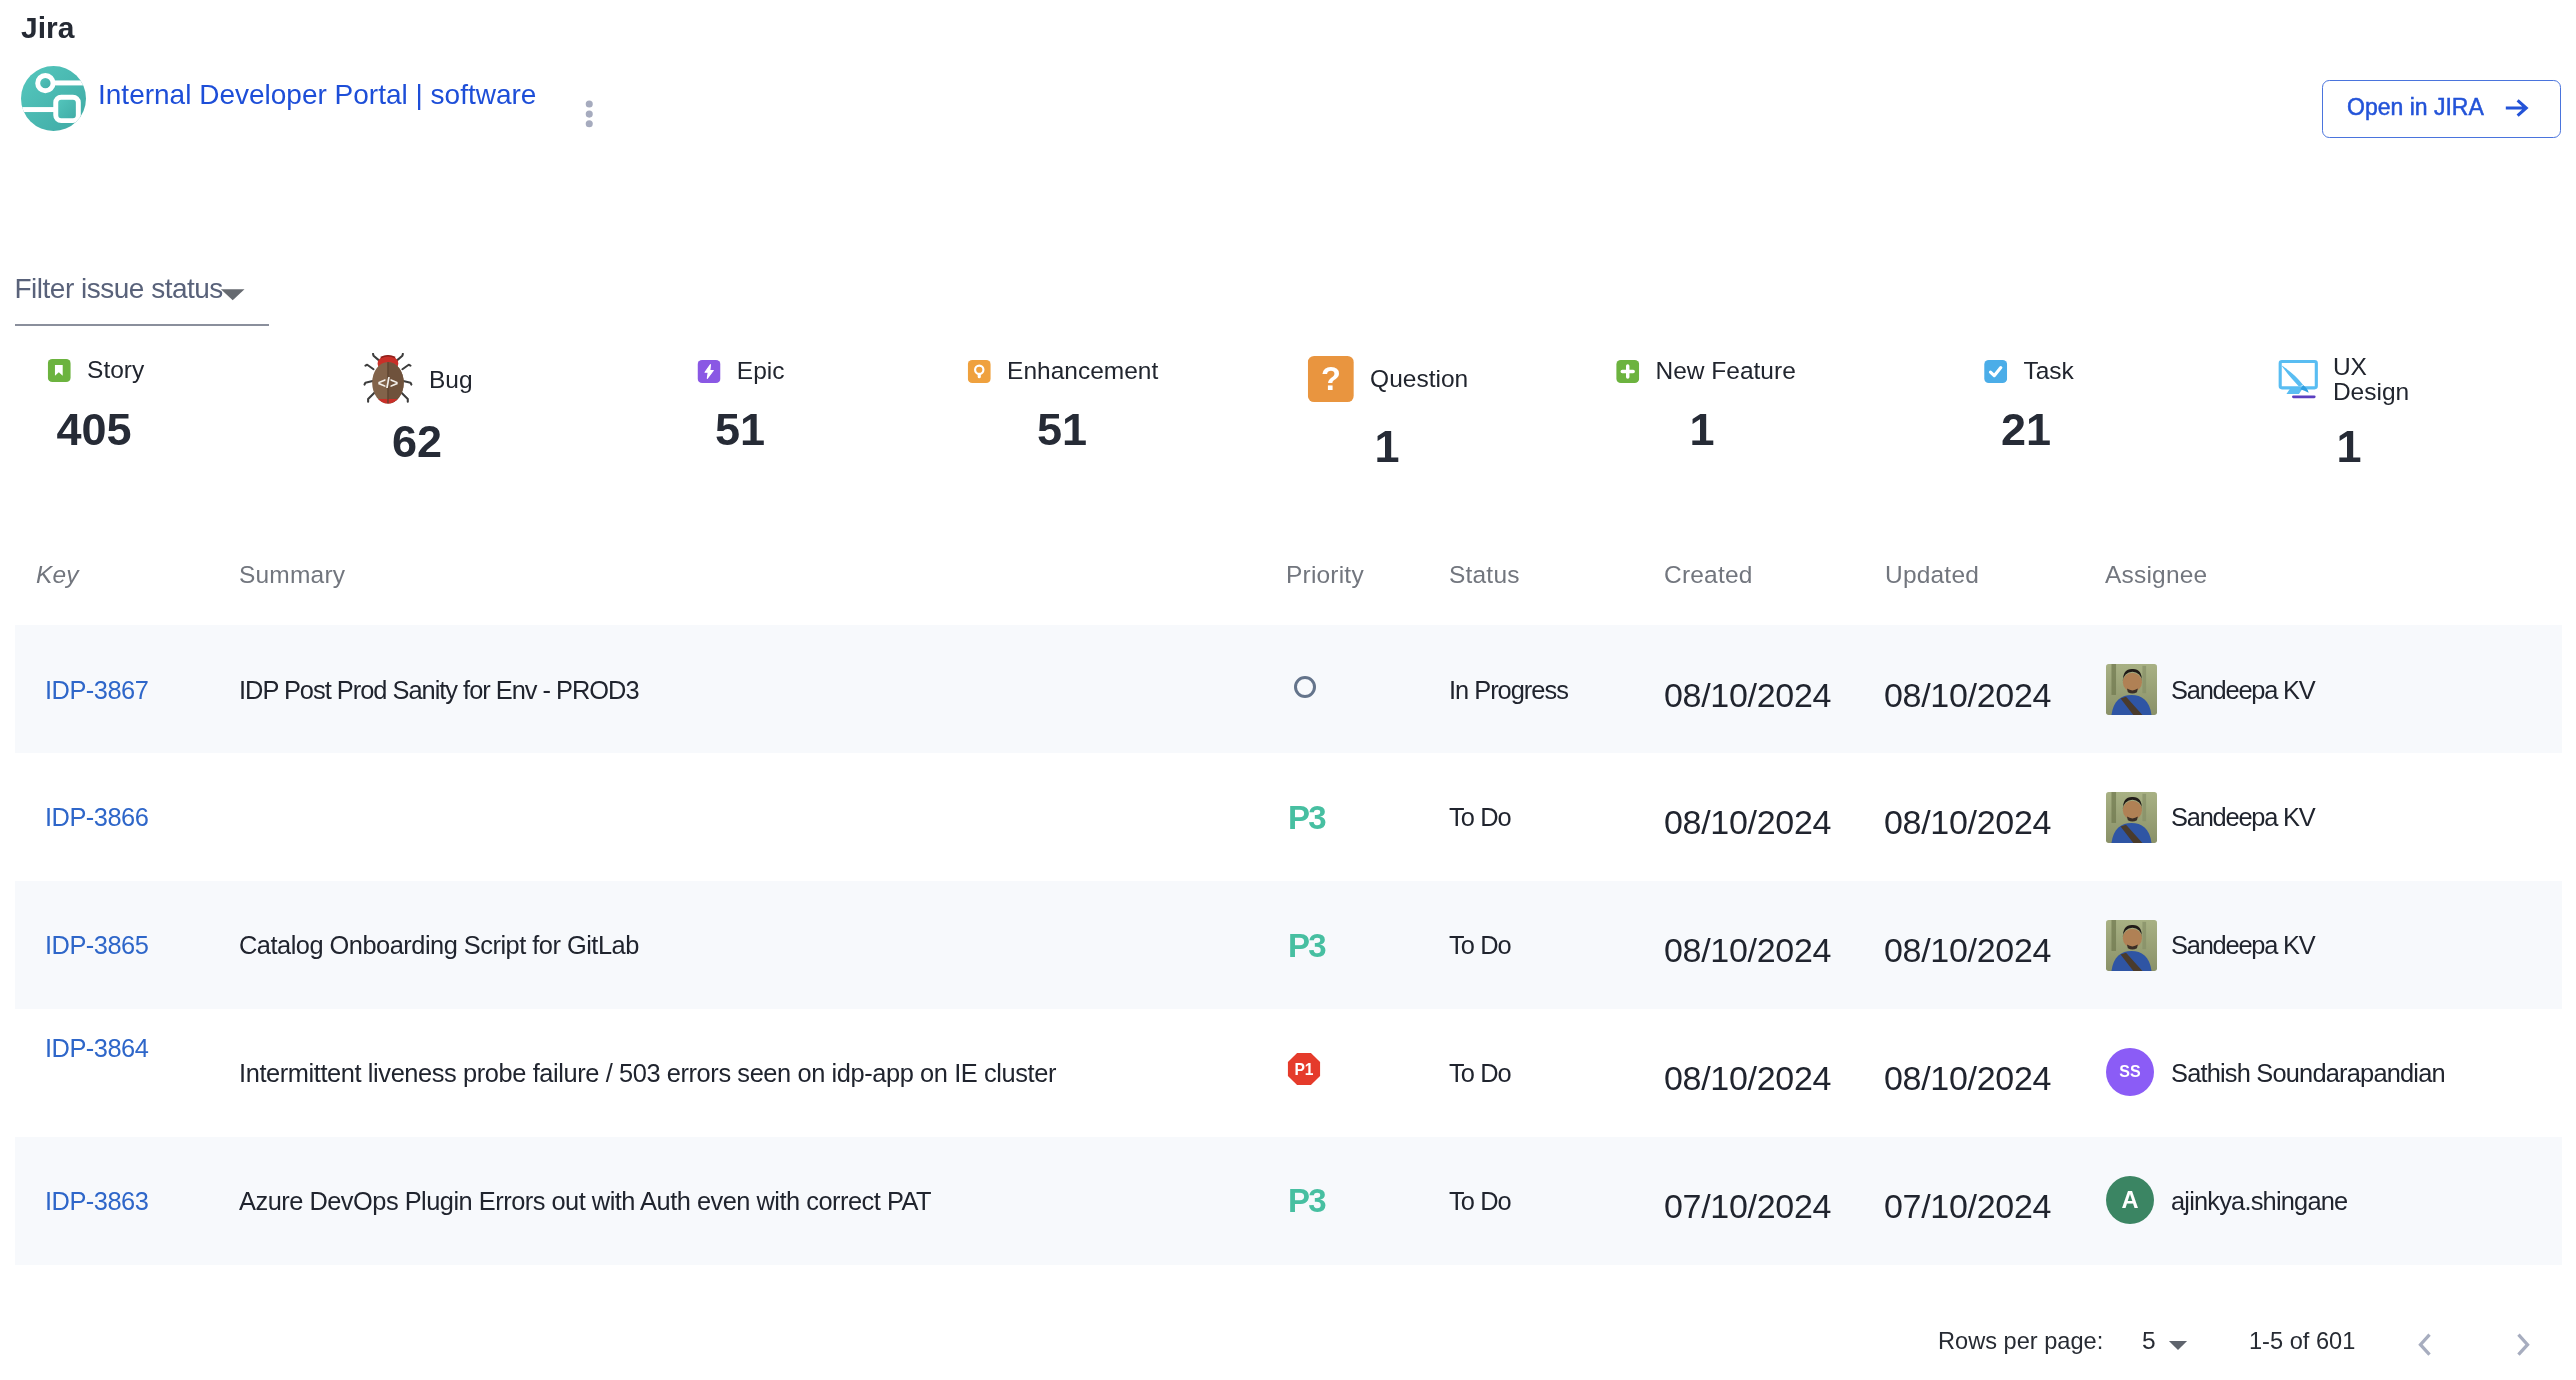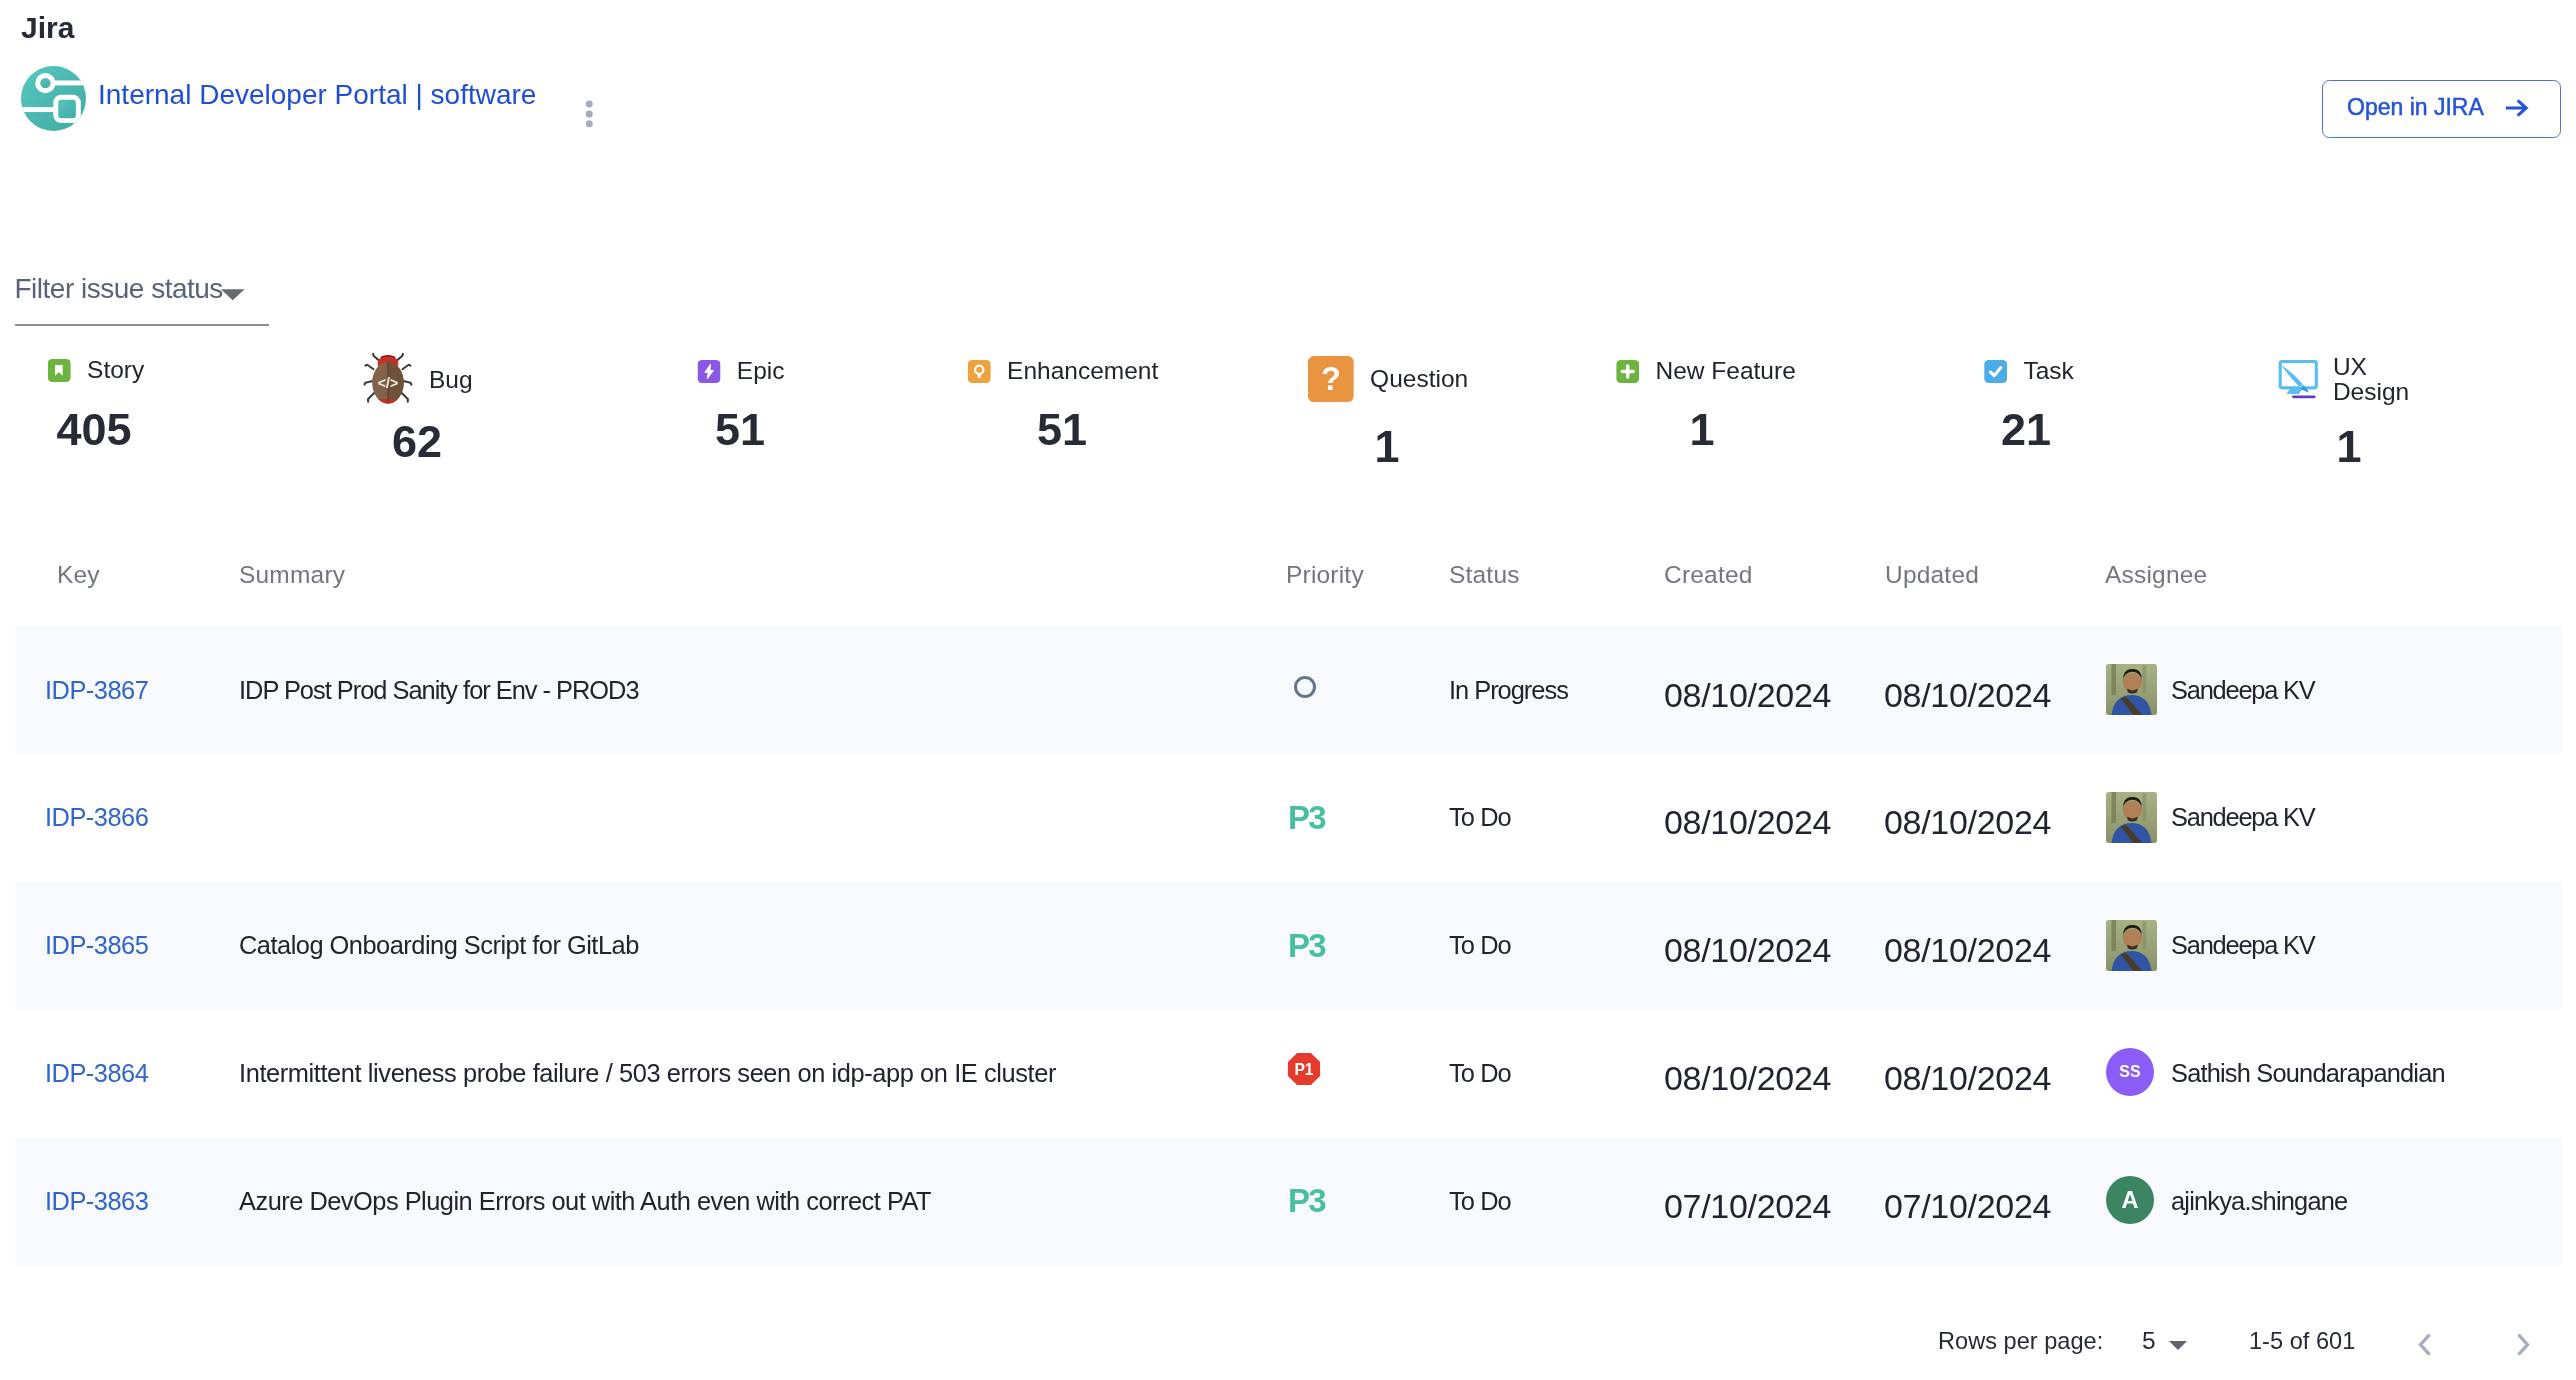--- a/index.html
+++ b/index.html
@@ -156,21 +156,21 @@
       <rect x="3" y="3" width="52" height="38" rx="2.5" fill="none" stroke="#59BDF2" stroke-width="4.5"></rect>
       <path d="M5 9 C14 14 28 26 36 37 L30 39 C20 28 9 16 5 9z" fill="#59BDF2"></path>
       <path d="M18 41 L36 41 L30 50 L12 50z" fill="#59BDF2"></path>
       <path d="M36 37 C40 40 43 44 44 48 C40 46 36 44 32 43z" fill="#2F9FE0"></path>
       <rect x="20" y="52" width="34" height="4" rx="2" fill="#5B3FC0"></rect>
     </svg>
     <div class="statlabel">UX Design</div>
   </div>
   <div class="abs statnum" style="left:2349px; top:424px;">1</div>
 
-  <div class="abs hdr" style="left:57px; top:563px;">Key</div>
+  <div class="abs hdr" style="left:36px; top:563px;font-style:italic;">Key</div>
   <div class="abs hdr" style="left:239px; top:563px;">Summary</div>
   <div class="abs hdr" style="left:1286px; top:563px;">Priority</div>
   <div class="abs hdr" style="left:1449px; top:563px;">Status</div>
   <div class="abs hdr" style="left:1664px; top:563px;">Created</div>
   <div class="abs hdr" style="left:1885px; top:563px;">Updated</div>
   <div class="abs hdr" style="left:2105px; top:563px;">Assignee</div>
 
   <div class="stripe" style="top:625px;"></div>
   <div class="stripe" style="top:881px;"></div>
   <div class="stripe" style="top:1137px;"></div>
@@ -227,21 +227,21 @@
     <rect x="6" y="0" width="5" height="34" fill="#6f774f" opacity="0.7"></rect>
     <rect x="40" y="2" width="4" height="30" fill="#868f66" opacity="0.7"></rect>
     <circle cx="29" cy="20" r="10.5" fill="#B08155"></circle>
     <path d="M18.5 19 a10.5 10.5 0 0 1 21 0 q0 -14 -10.5 -13.5 q-10.5 -0.5 -10.5 13.5z" fill="#201B18"></path>
     <path d="M23 27 q6 4 12 0 l-1 4 q-5 3 -10 0z" fill="#3A2E26"></path>
     <path d="M6 56 C8 40 17 34 28 34 C39 34 48 40 50 56 Z" fill="#2F55A4"></path>
     <path d="M22 36 L40 56 L30 56 L16 38z" fill="#4A3B2C"></path>
   </svg>
   <div class="abs t avname" style="left:2171px; top:933px;">Sandeepa KV</div>
 
-  <div class="abs t key" style="left:45px; top:1061px;">IDP-3864</div>
+  <div class="abs t key" style="left:45px; top:1036px;">IDP-3864</div>
   <div class="abs t cell" style="left:239px; top:1061px; letter-spacing:-0.4px;">Intermittent liveness probe failure / 503 errors seen on idp-app on IE cluster</div>
   <svg class="abs" style="left:1287px; top:1052px; filter:blur(0.5px);" width="34" height="34" viewBox="0 0 37 37">
     <polygon points="11,1 26,1 36,11 36,26 26,36 11,36 1,26 1,11" fill="#E53B2B"></polygon>
     <text x="18.5" y="25" font-size="17" font-weight="700" fill="#fff" text-anchor="middle" font-family="Liberation Sans, sans-serif">P1</text>
   </svg>
   <div class="abs t cell" style="left:1449px; top:1061px;">To Do</div>
   <div class="abs t date" style="left:1664px; top:1061px;">08/10/2024</div>
   <div class="abs t date" style="left:1884px; top:1061px;">08/10/2024</div>
   <div class="abs initial" style="left:2106px; top:1048px; background:#8b5cf6; font-size:16px;">SS</div>
   <div class="abs t avname" style="left:2171px; top:1061px; letter-spacing:-0.8px;">Sathish Soundarapandian</div>

